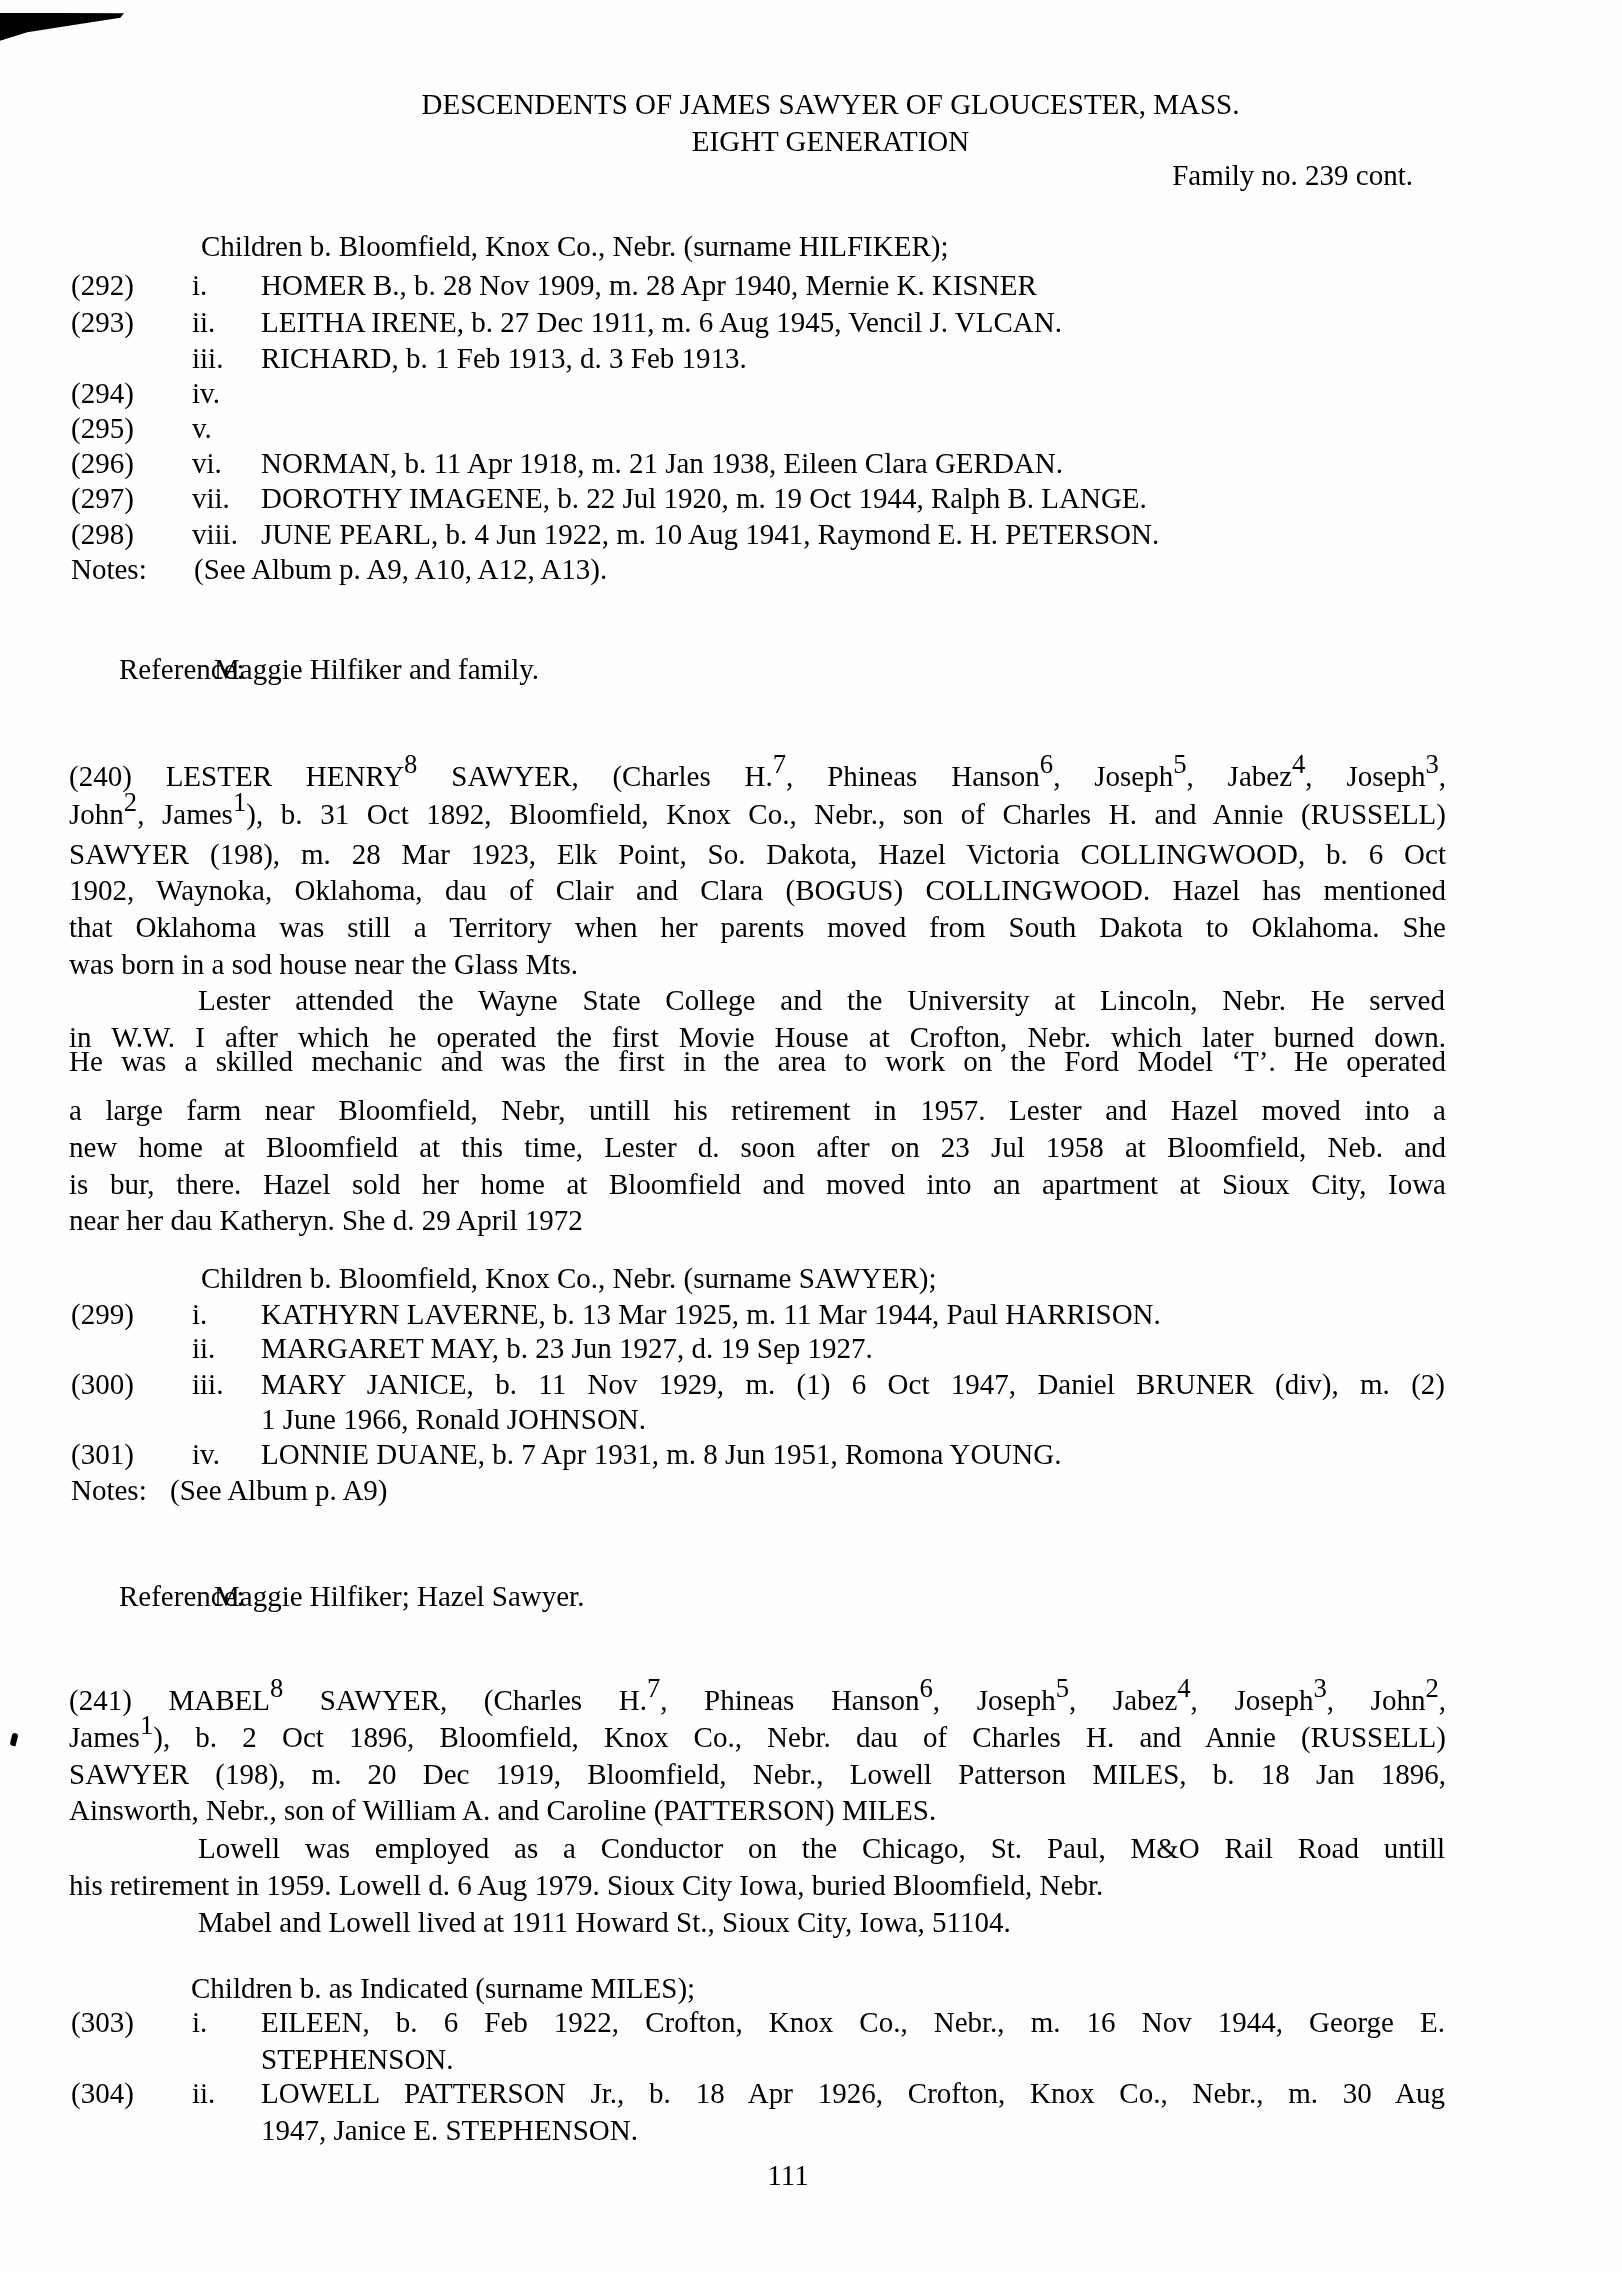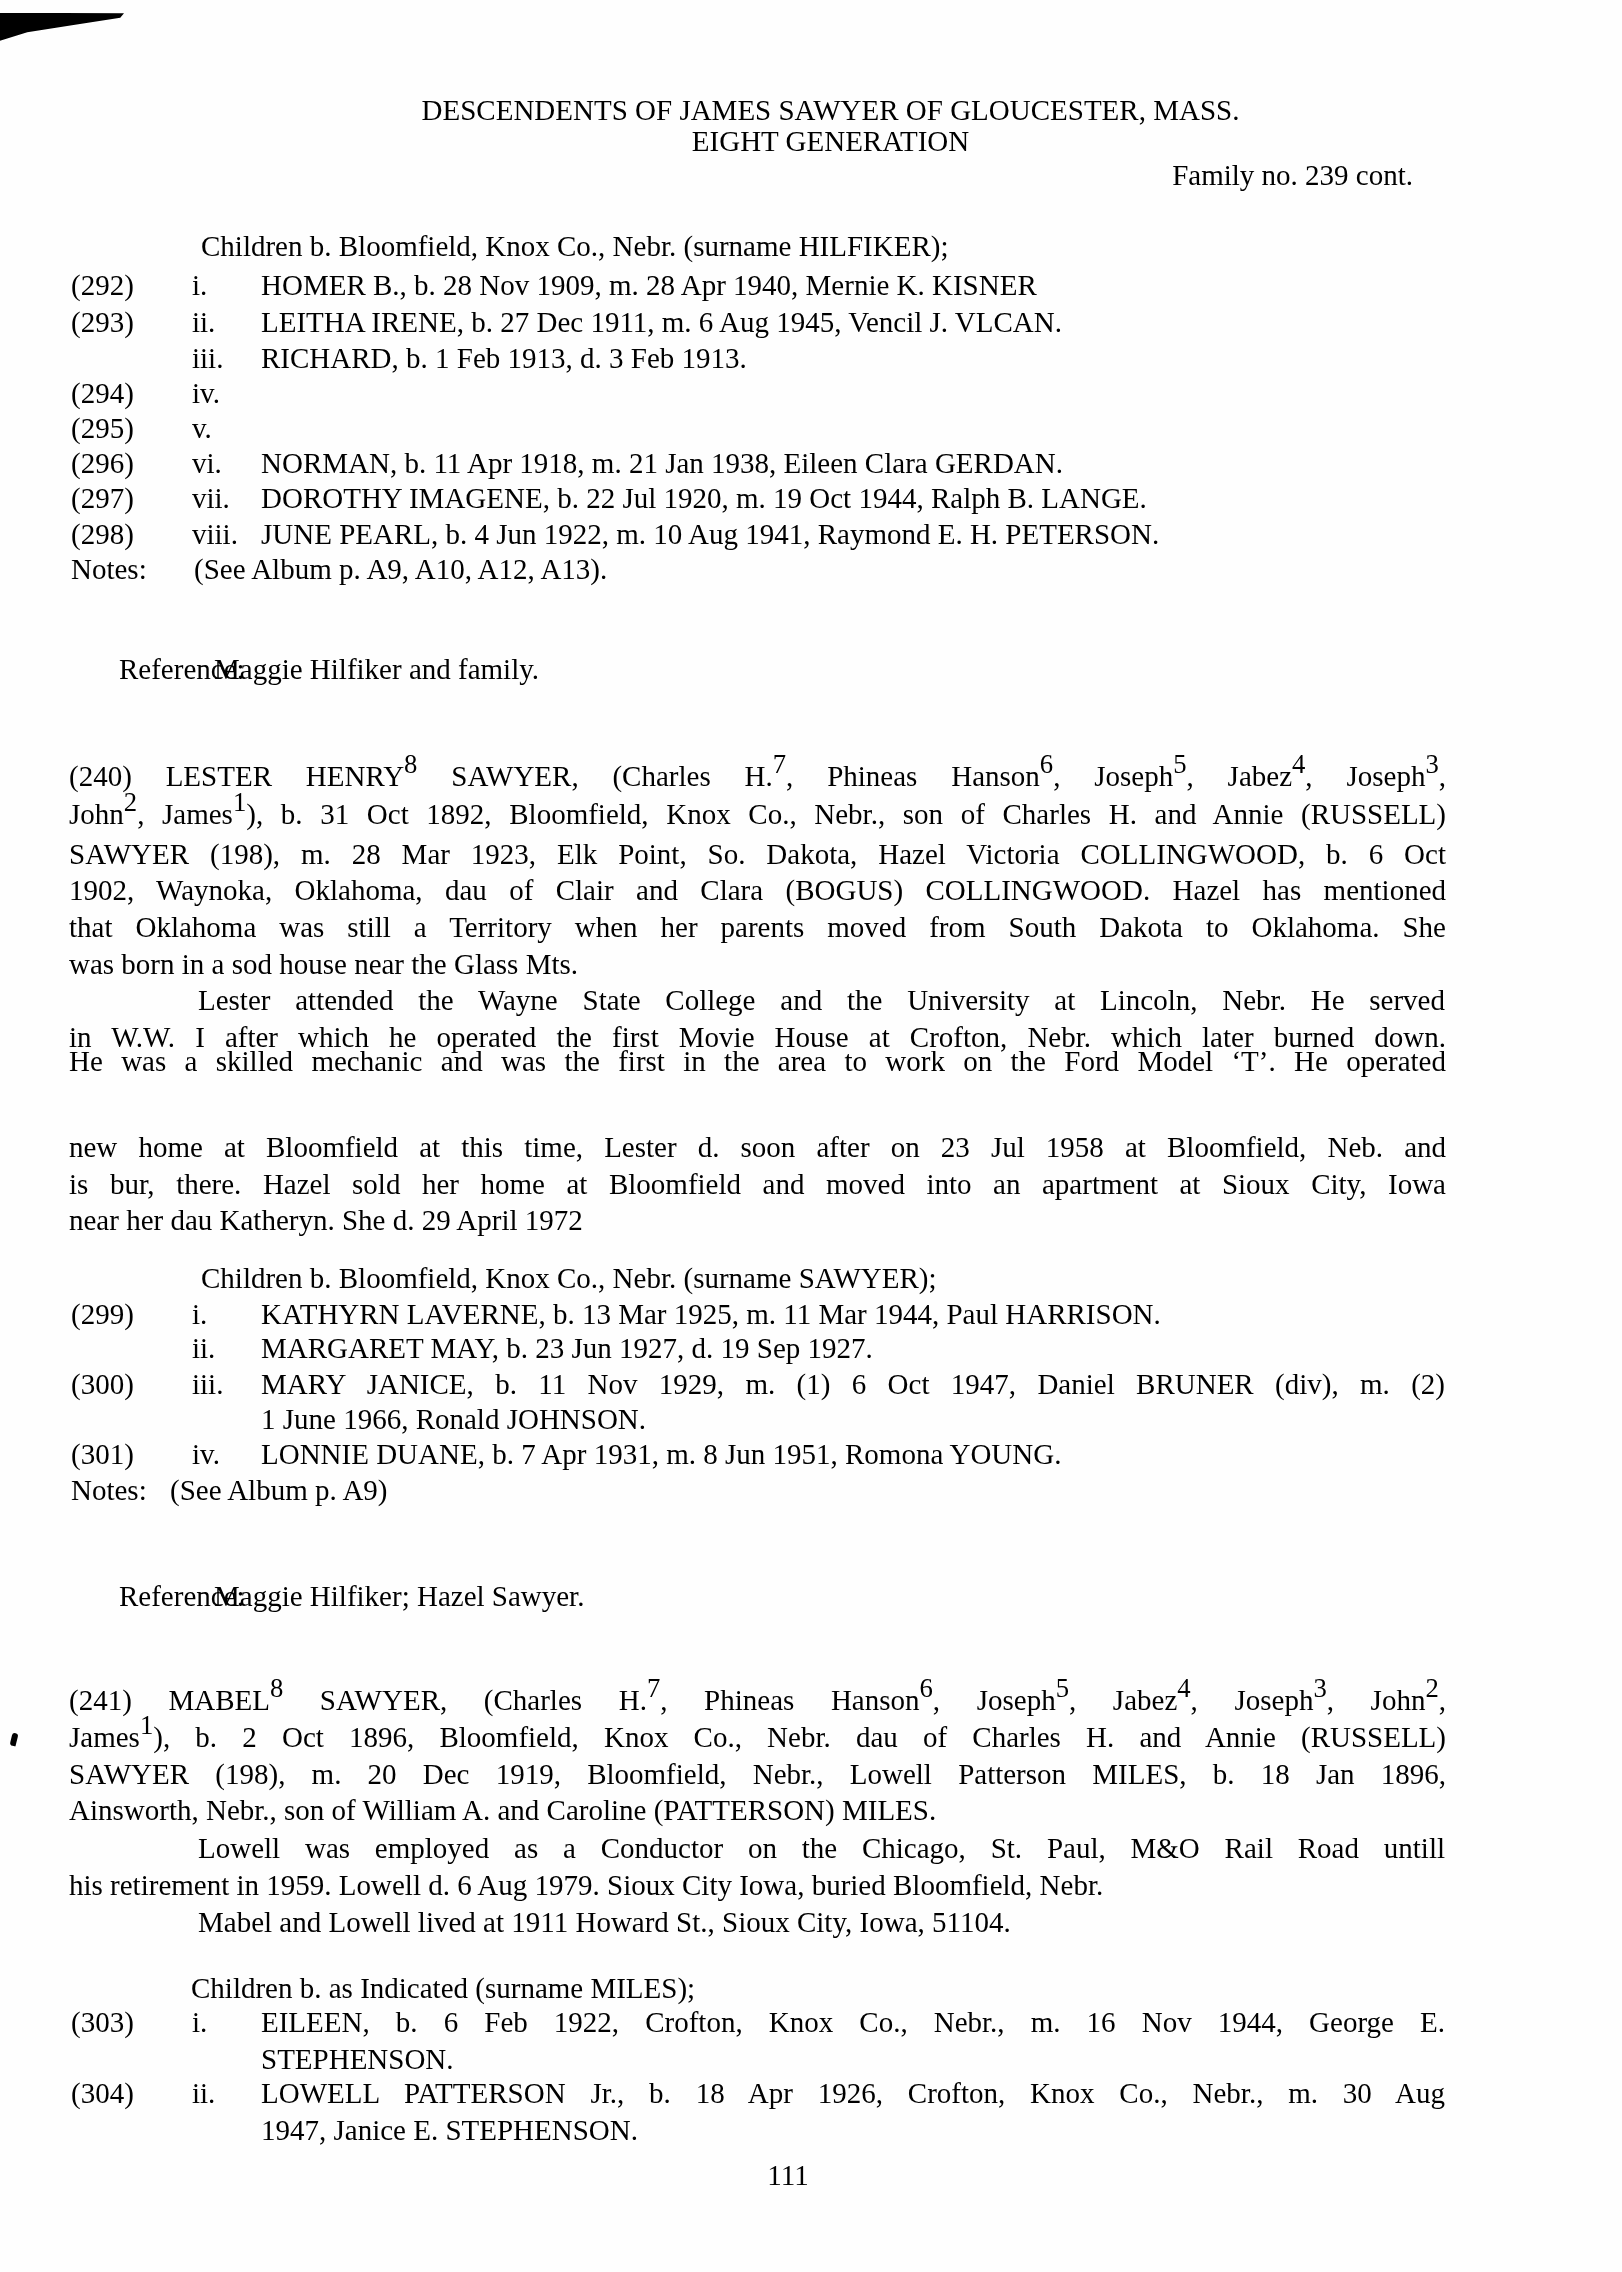--- a/index.html
+++ b/index.html
@@ -42,21 +42,21 @@
   .page-number{left:749px;width:78px;text-align:center;}
 </style>
 </head>
 <body>
 
 <div class="page">
 
   <div class="corner-artifact"></div>
   <div class="stray-comma"></div>
 
-  <div class="ln center-line" style="top:93px">DESCENDENTS OF JAMES SAWYER OF GLOUCESTER, MASS.</div>
+  <div class="ln center-line" style="top:87px">DESCENDENTS OF JAMES SAWYER OF GLOUCESTER, MASS.</div>
   <div class="ln center-line" style="top:124px">EIGHT GENERATION</div>
   <div class="ln right-line" style="top:158px">Family no. 239 cont.</div>
 
   <div class="ln intro" style="top:229px">Children b. Bloomfield, Knox Co., Nebr. (surname HILFIKER);</div>
 
   <div class="ln numcol" style="top:268px">(292)</div>
   <div class="ln romcol" style="top:268px">i.</div>
   <div class="ln namecol" style="top:268px">HOMER B., b. 28 Nov 1909, m. 28 Apr 1940, Mernie K. KISNER</div>
 
   <div class="ln numcol" style="top:305px">(293)</div>
@@ -92,20 +92,21 @@
 
   <div class="ln pfull" style="top:759px"><span>(240) LESTER HENRY</span><span class="sup">8</span><span> SAWYER, (Charles H.</span><span class="sup">7</span><span>, Phineas Hanson</span><span class="sup">6</span><span>, Joseph</span><span class="sup">5</span><span>, Jabez</span><span class="sup">4</span><span>, Joseph</span><span class="sup">3</span><span>,</span></div>
   <div class="ln pfull" style="top:797px"><span>John</span><span class="sup">2</span><span>, James</span><span class="sup">1</span><span>), b. 31 Oct 1892, Bloomfield, Knox Co., Nebr., son of Charles H. and Annie (RUSSELL)</span></div>
   <div class="ln pfull" style="top:837px">SAWYER (198), m. 28 Mar 1923, Elk Point, So. Dakota, Hazel Victoria COLLINGWOOD, b. 6 Oct</div>
   <div class="ln pfull" style="top:873px">1902, Waynoka, Oklahoma, dau of Clair and Clara (BOGUS) COLLINGWOOD. Hazel has mentioned</div>
   <div class="ln pfull" style="top:910px">that Oklahoma was still a Territory when her parents moved from South Dakota to Oklahoma. She</div>
   <div class="ln pfull-short" style="top:947px">was born in a sod house near the Glass Mts.</div>
   <div class="ln pind" style="top:983px">Lester attended the Wayne State College and the University at Lincoln, Nebr. He served</div>
   <div class="ln pfull" style="top:1020px">in W.W. I after which he operated the first Movie House at Crofton, Nebr. which later burned down.</div>
   <div class="ln pfull" style="top:1044px">He was a skilled mechanic and was the first in the area to work on the Ford Model ‘T’. He operated</div>
+  <div class="ln pfull" style="top:1093px">a large farm near Bloomfield, Nebr, untill his retirement in 1957. Lester and Hazel moved into a</div>
   <div class="ln pfull" style="top:1130px">new home at Bloomfield at this time, Lester d. soon after on 23 Jul 1958 at Bloomfield, Neb. and</div>
   <div class="ln pfull" style="top:1167px">is bur, there. Hazel sold her home at Bloomfield and moved into an apartment at Sioux City, Iowa</div>
   <div class="ln pfull-short" style="top:1203px">near her dau Katheryn. She d. 29 April 1972</div>
 
   <div class="ln intro" style="top:1261px">Children b. Bloomfield, Knox Co., Nebr. (surname SAWYER);</div>
 
   <div class="ln numcol" style="top:1297px">(299)</div>
   <div class="ln romcol" style="top:1297px">i.</div>
   <div class="ln namecol" style="top:1297px">KATHYRN LAVERNE, b. 13 Mar 1925, m. 11 Mar 1944, Paul HARRISON.</div>
 

